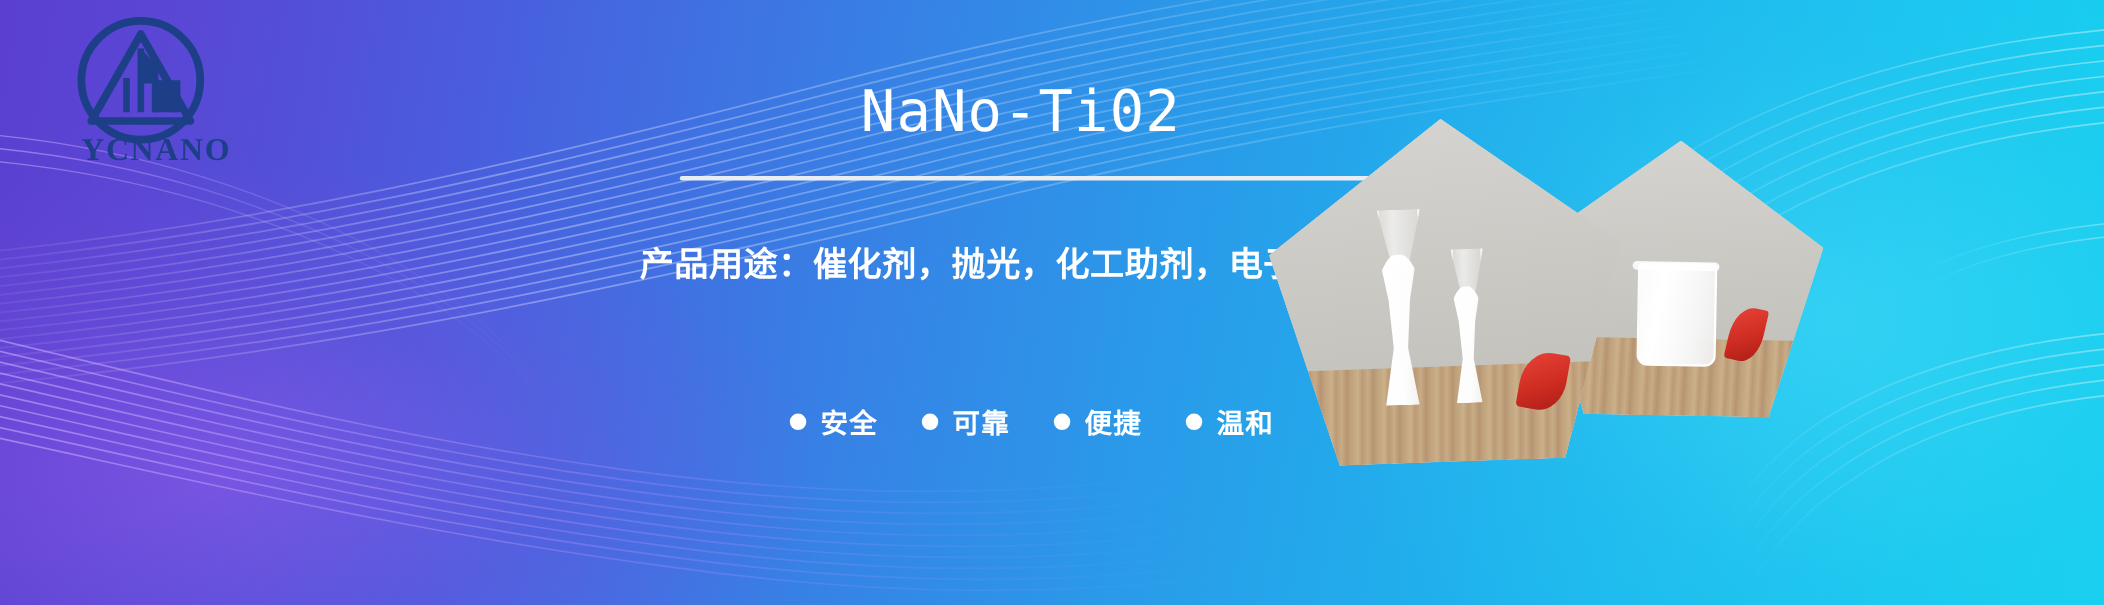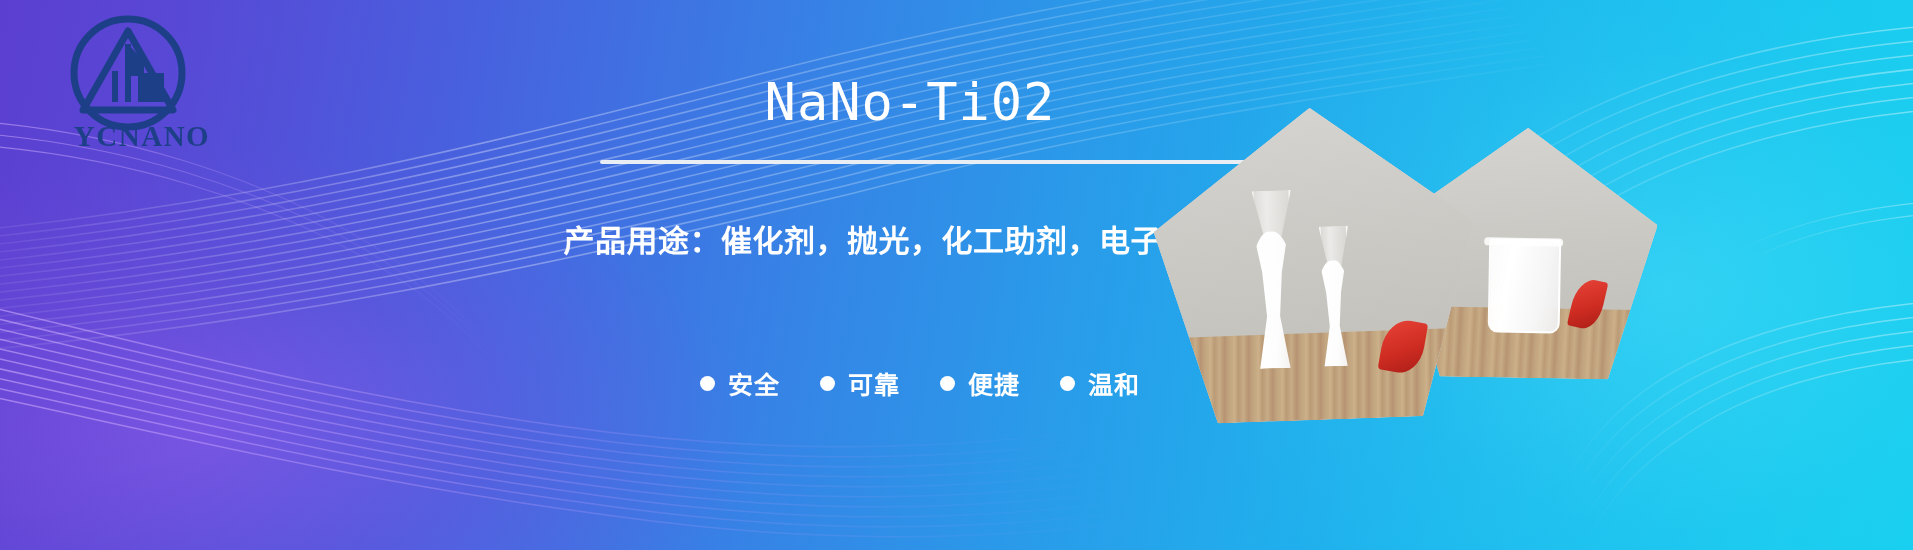--- a/index.html
+++ b/index.html
@@ -89,21 +89,21 @@
     font-size: 29px;
     font-weight: 700;
     letter-spacing: 1.5px;
     line-height: 1;
     white-space: nowrap;
   }
 
   
   .content {
     position: absolute;
-    left: 490px;
+    left: 508px;
     top: 0;
     width: 840px;
     height: 472px;
   }
   .title {
     position: absolute;
     left: 0;
     top: 76px;
     width: 840px;
     text-align: center;

